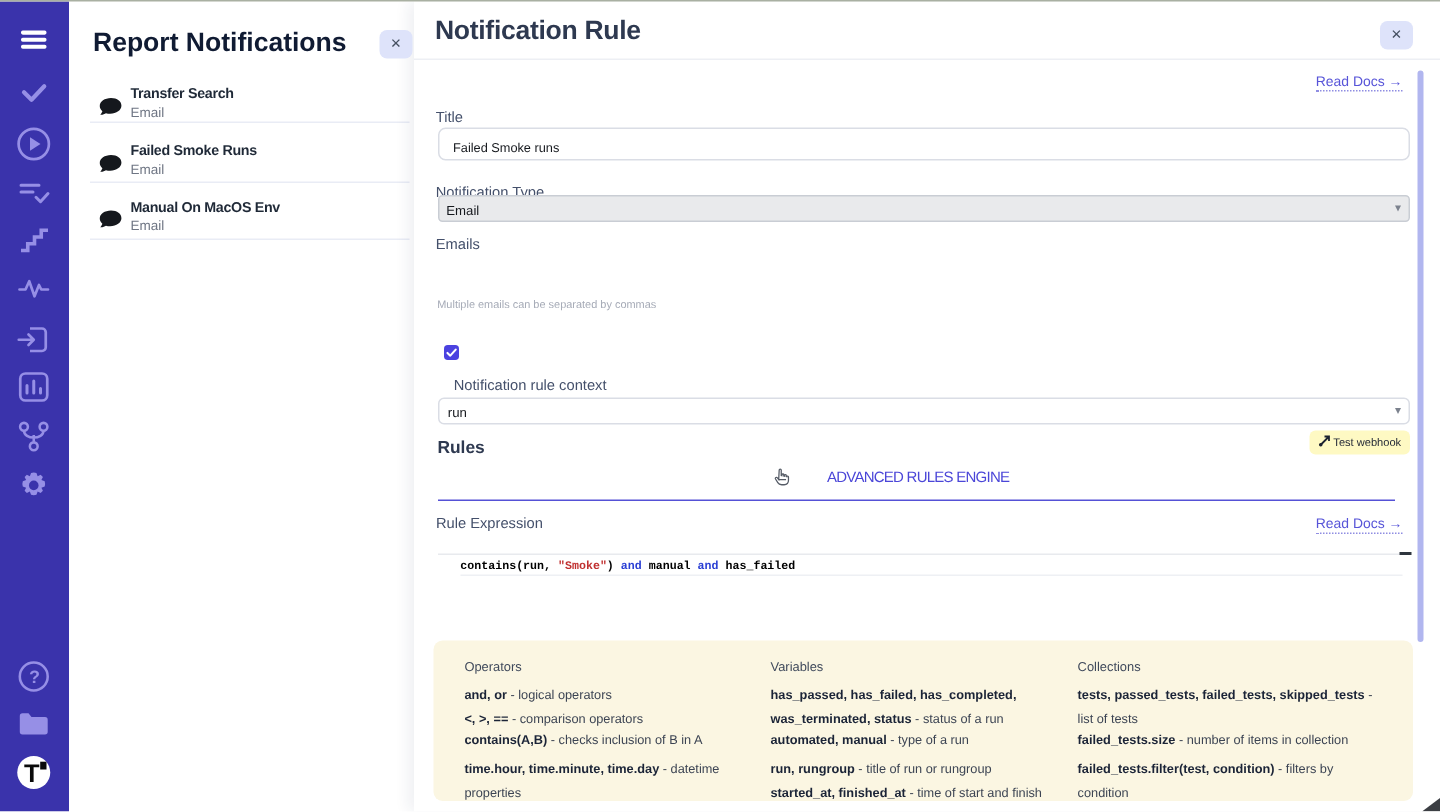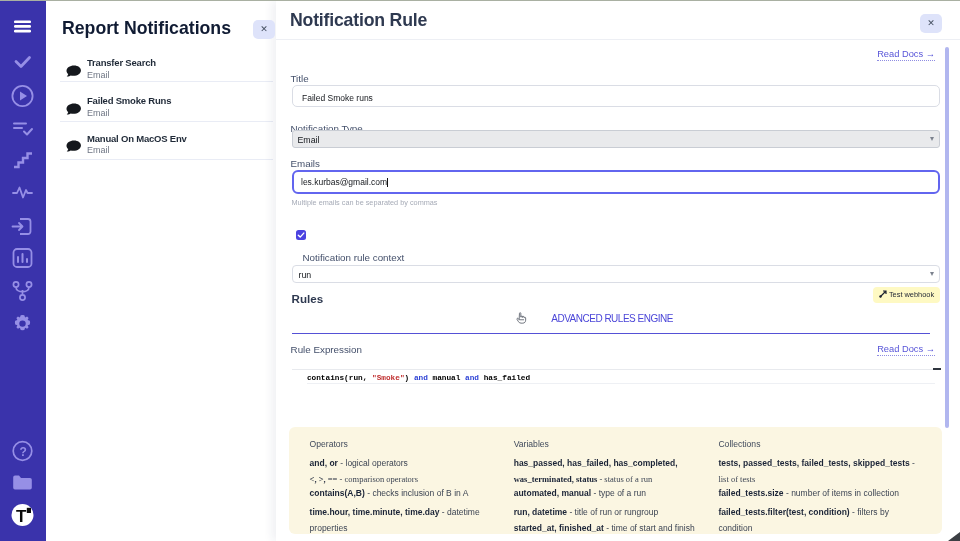--- a/index.html
+++ b/index.html
@@ -60,21 +60,21 @@
 .codeunder { position:absolute; left:31px; top:382px; width:628px; height:1px; background:#eef0f4; }
 
 .helpbox { position:absolute; left:13px; top:425.5px; width:653px; height:107px; background:#fbf6e2; border-radius:6px; }
 .col { position:absolute; top:0; font-size:8.5px; color:#3c4453; }
 .col .hd { position:absolute; top:12px; left:0; color:#404a5c; font-size:8.6px; white-space:nowrap; }
 .col .ln { position:absolute; left:0; white-space:nowrap; }
 .col b { color:#1b2437; }
 .c1 { left:20.6px; }
 .c2 { left:224.7px; }
 .c3 { left:429.4px; }
-.l1 { top:31.8px; } .l2 { top:47.9px;font-family:Liberation Serif, serif; } .l3 { top:61px; } .l4 { top:80.1px; } .l5 { top:96.2px; }
+.l1 { top:31.8px; } .l2 { top:47.9px; } .l3 { top:61px; } .l4 { top:80.1px; } .l5 { top:96.2px; }
 
 .sbar-thumb { position:absolute; left:668.5px; top:46px; width:4px; height:381px; background:#b1b6ef; border-radius:2px; }
 </style>
 </head>
 <body>
 <div id="app">
 <div class="topline"></div>
 
 <div id="sidebar">
   <svg width="46" height="540" viewBox="0 0 46 540">
@@ -146,21 +146,20 @@
 
   <div class="readdocs rd1">Read Docs →</div>
 
   <div class="lbl" style="top:72.3px;">Title</div>
   <div class="inp" id="titleInp">Failed Smoke runs</div>
 
   <div class="lbl" style="top:102px;margin-top:20px;">Notification Type</div>
   <div class="inp" id="ntSel">Email<span class="sel-arrow"></span></div>
 
   <div class="lbl" style="top:156.8px;">Emails</div>
-  <div class="inp" id="emInp">les.kurbas@gmail.com<span class="caret"></span></div>
   <div class="helper">Multiple emails can be separated by commas</div>
 
   <div class="cbox">
         <svg width="10" height="10" viewBox="0 0 10 10" style="display:block">
           <path d="M2.3 5.3 L4.2 7.1 L7.8 3.1" stroke="#fff" stroke-width="1.4" fill="none" stroke-linecap="round" stroke-linejoin="round"></path>
         </svg>
       </div>
 
   <div class="lbl" style="top:250.7px;margin-left:12px;">Notification rule context</div>
   <div class="inp" id="ctxSel">run<span class="sel-arrow"></span></div>
@@ -192,21 +191,21 @@
       <div class="ln l2"><b>&lt;, &gt;, ==</b> - comparison operators</div>
       <div class="ln l3"><b>contains(A,B)</b> - checks inclusion of B in A</div>
       <div class="ln l4"><b>time.hour, time.minute, time.day</b> - datetime</div>
       <div class="ln l5">properties</div>
     </div>
     <div class="col c2">
       <div class="hd">Variables</div>
       <div class="ln l1"><b>has_passed, has_failed, has_completed,</b></div>
       <div class="ln l2"><b>was_terminated, status</b> - status of a run</div>
       <div class="ln l3"><b>automated, manual</b> - type of a run</div>
-      <div class="ln l4"><b>run, datetime</b> - title of run or rungroup</div>
+      <div class="ln l4"><b>run, rungroup</b> - title of run or rungroup</div>
       <div class="ln l5"><b>started_at, finished_at</b> - time of start and finish</div>
     </div>
     <div class="col c3">
       <div class="hd">Collections</div>
       <div class="ln l1"><b>tests, passed_tests, failed_tests, skipped_tests</b> -</div>
       <div class="ln l2">list of tests</div>
       <div class="ln l3"><b>failed_tests.size</b> - number of items in collection</div>
       <div class="ln l4"><b>failed_tests.filter(test, condition)</b> - filters by</div>
       <div class="ln l5">condition</div>
     </div>

